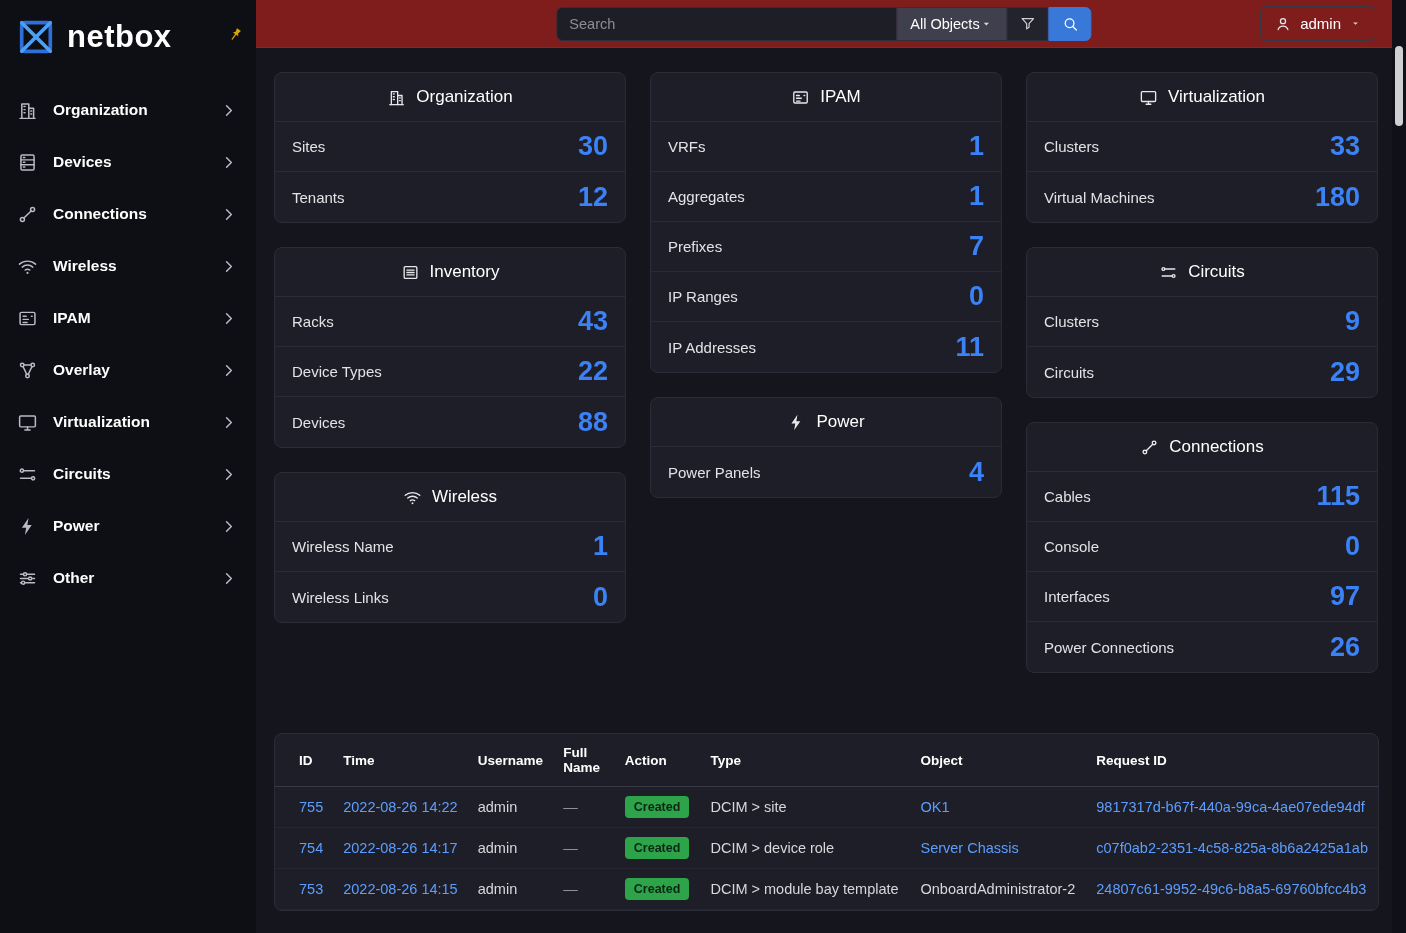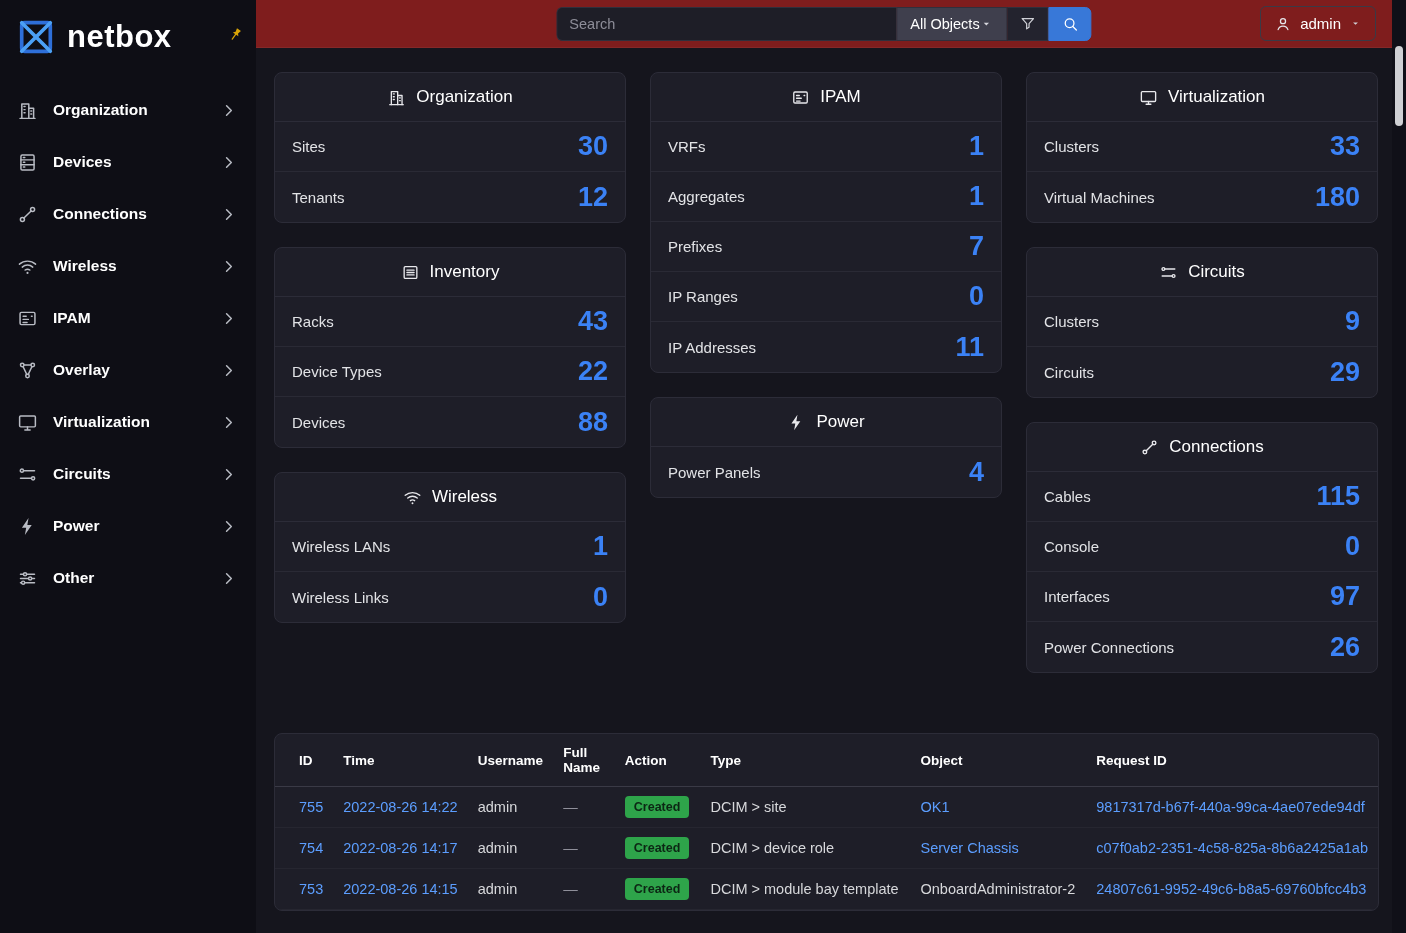--- a/index.html
+++ b/index.html
@@ -307,21 +307,21 @@
               <div class="card-header">
                 <svg class="icon" viewBox="0 0 24 24" aria-hidden="true">
                   <path d="M2.8 9.3a14 14 0 0 1 18.4 0"></path>
                   <path d="M6 12.7a9 9 0 0 1 12 0"></path>
                   <path d="M9.3 16a4.6 4.6 0 0 1 5.4 0"></path>
                   <circle cx="12" cy="19.3" r="1.2" fill="currentColor" stroke="none"></circle>
                 </svg>
                 <span>Wireless</span>
               </div>
               <div class="stat-row">
-                <span class="stat-label">Wireless LANs</span>
+                <span class="stat-label">Wireless Name</span>
                 <span class="stat-value">1</span>
               </div>
               <div class="stat-row">
                 <span class="stat-label">Wireless Links</span>
                 <span class="stat-value">0</span>
               </div>
             </section>
           </div>
         <div class="col" id="col-2">
             <section class="card">

